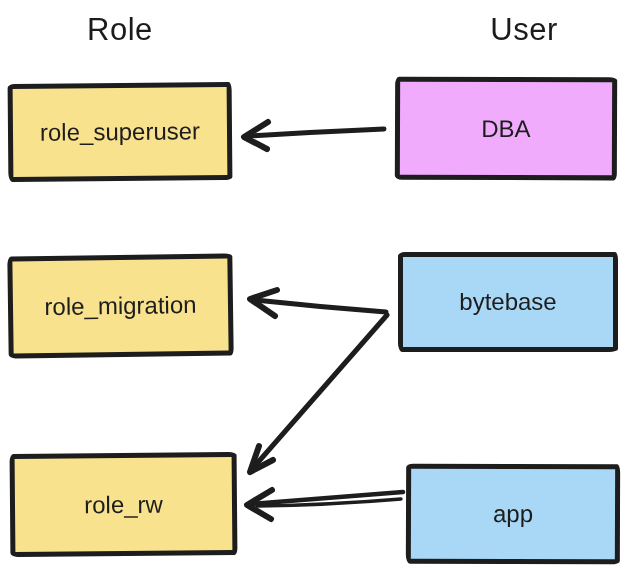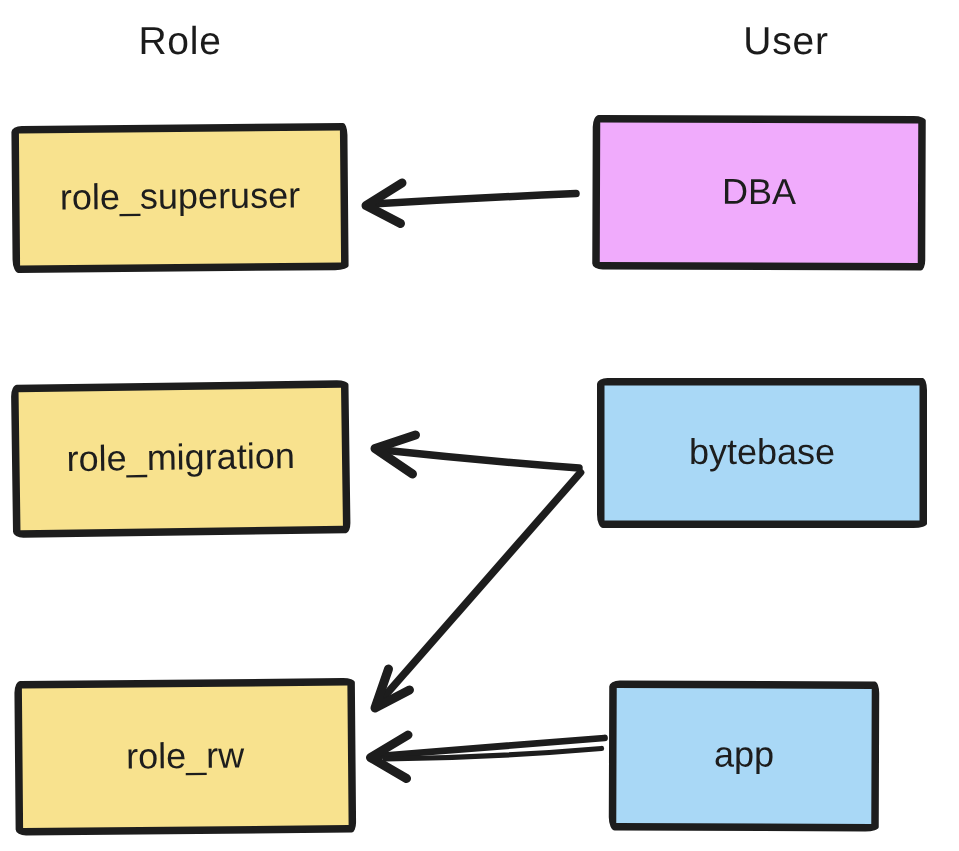--- a/index.html
+++ b/index.html
@@ -13,21 +13,21 @@
     height: 567px;
     background: #ffffff;
     overflow: hidden;
     font-family: "Liberation Sans", sans-serif;
   }
   .col-title {
     position: absolute;
     top: 12px;
     width: 240px;
     text-align: center;
-    font-size: 26px;
+    font-size: 31px;
     font-weight: 500;
     color: #1b1b1b;
     letter-spacing: 0.5px;
   }
   #title-role { left: 0px; }
   #title-user { left: 404px; }
 
   .box {
     position: absolute;
     box-sizing: border-box;
@@ -43,21 +43,21 @@
   }
   
   .sketch-a { border-radius: 7px 3px 9px 4px / 4px 8px 3px 9px; }
   .sketch-b { border-radius: 4px 8px 3px 7px / 8px 3px 7px 4px; }
 
   #box-role-superuser { left: 8px;   top: 83px;  width: 224px; height: 98px;  transform: rotate(-0.5deg); }
   #box-dba            { left: 395px; top: 77px;  width: 222px; height: 103px; transform: rotate(0.2deg); }
   #box-role-migration { left: 8px;   top: 255px; width: 225px; height: 102px; transform: rotate(-0.8deg); }
   #box-bytebase       { left: 398px; top: 252px; width: 220px; height: 100px; transform: rotate(0deg); }
   #box-role-rw        { left: 10px;  top: 453px; width: 227px; height: 103px; transform: rotate(-0.5deg); }
-  #box-app            { left: 406px; top: 454px; width: 180px; height: 100px; transform: rotate(0.2deg); }
+  #box-app            { left: 406px; top: 464px; width: 214px; height: 100px; transform: rotate(0.2deg); }
 
   .edges-layer {
     position: absolute;
     left: 0; top: 0;
     width: 639px;
     height: 567px;
     pointer-events: none;
   }
   .edges-layer path {
     fill: none;

